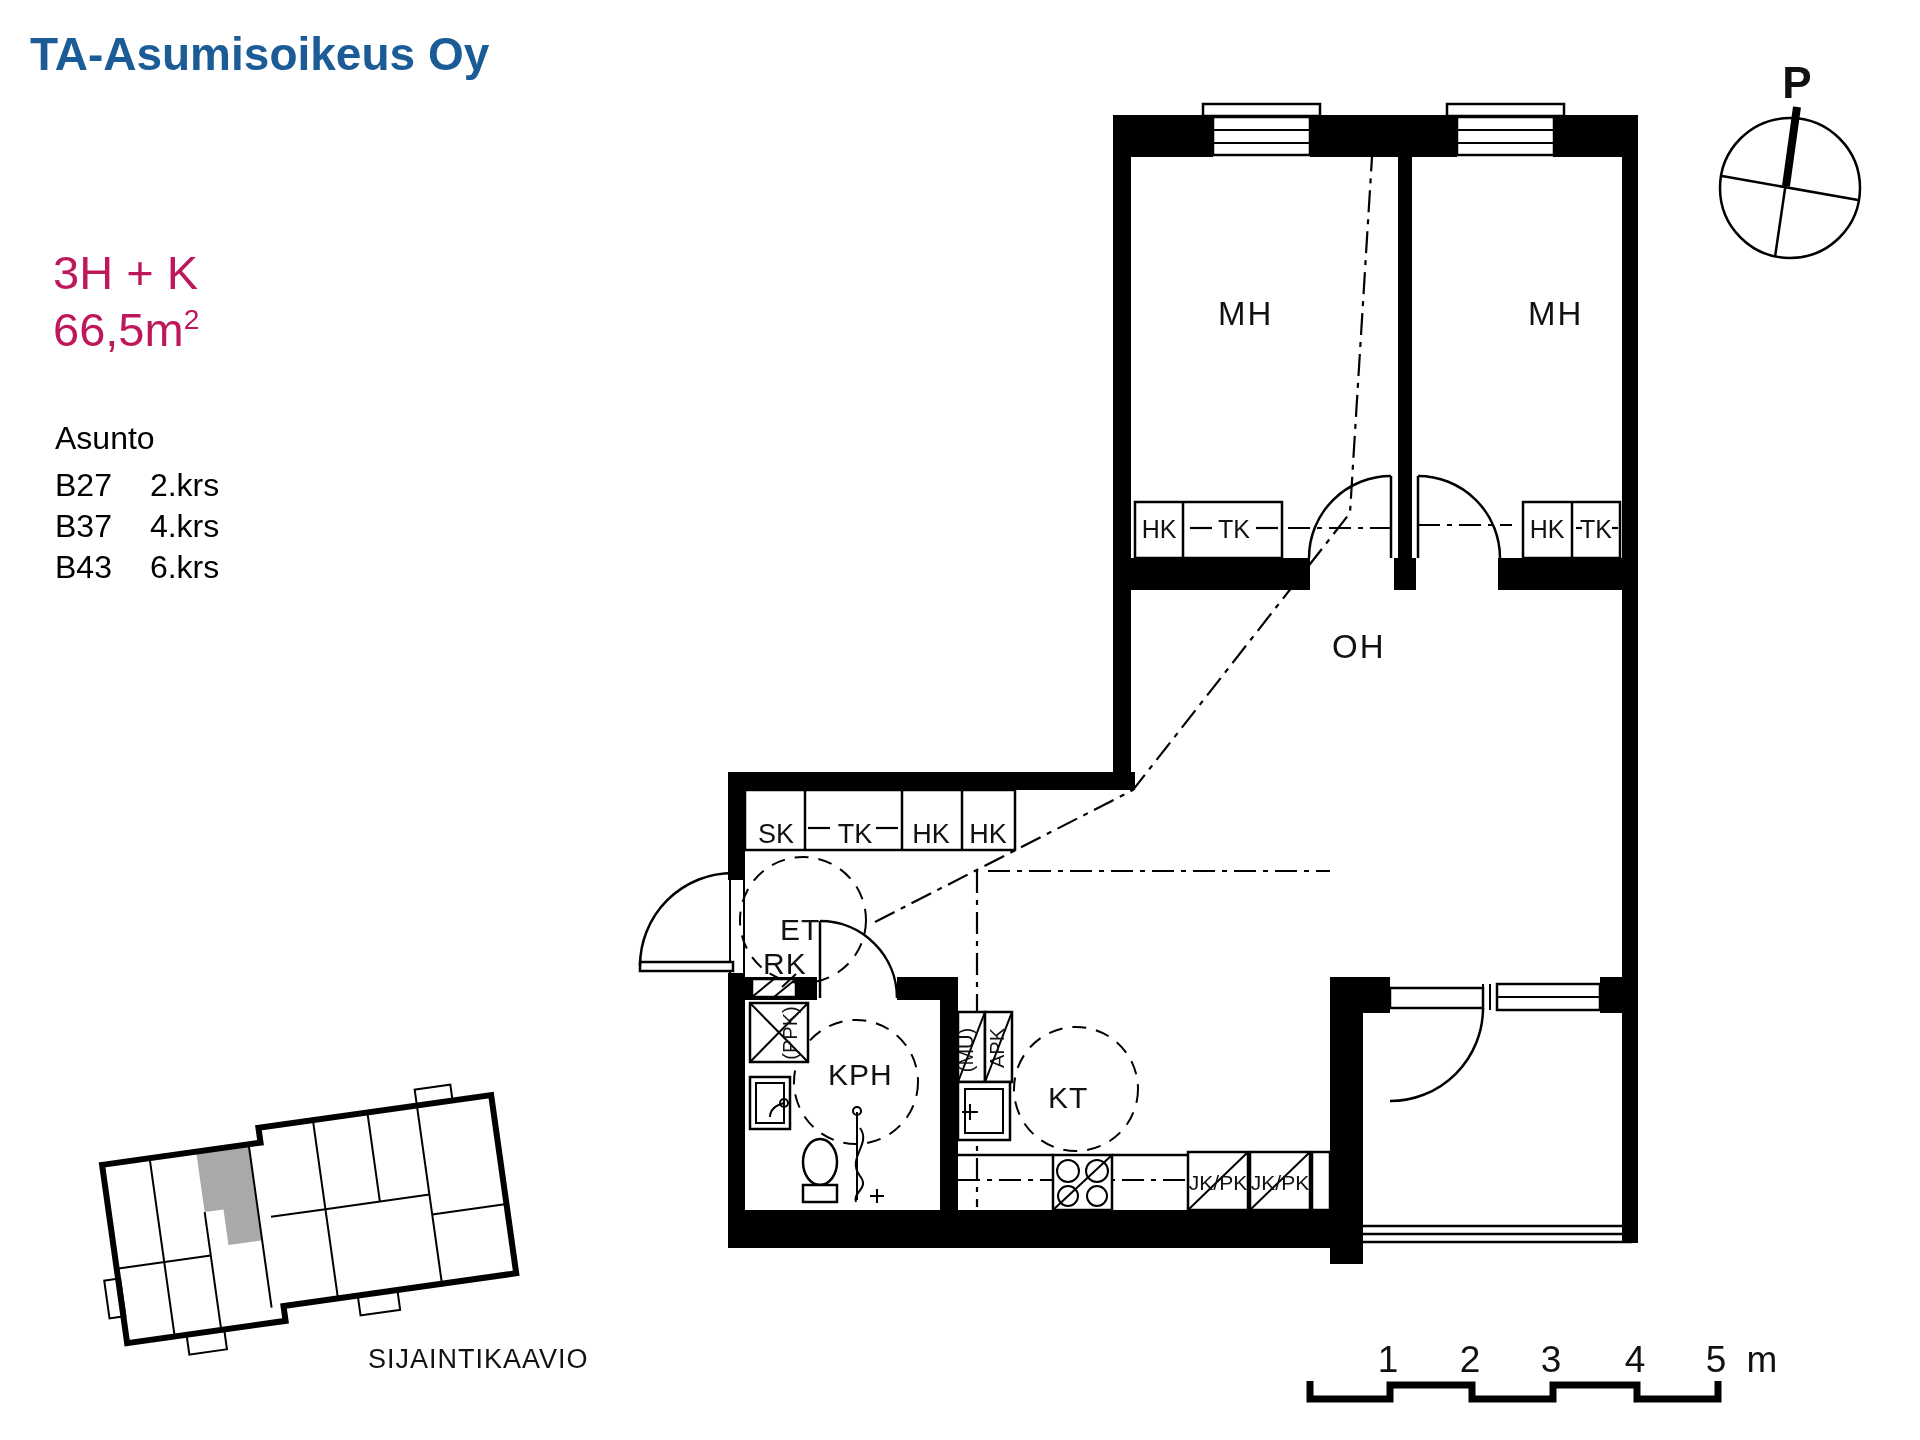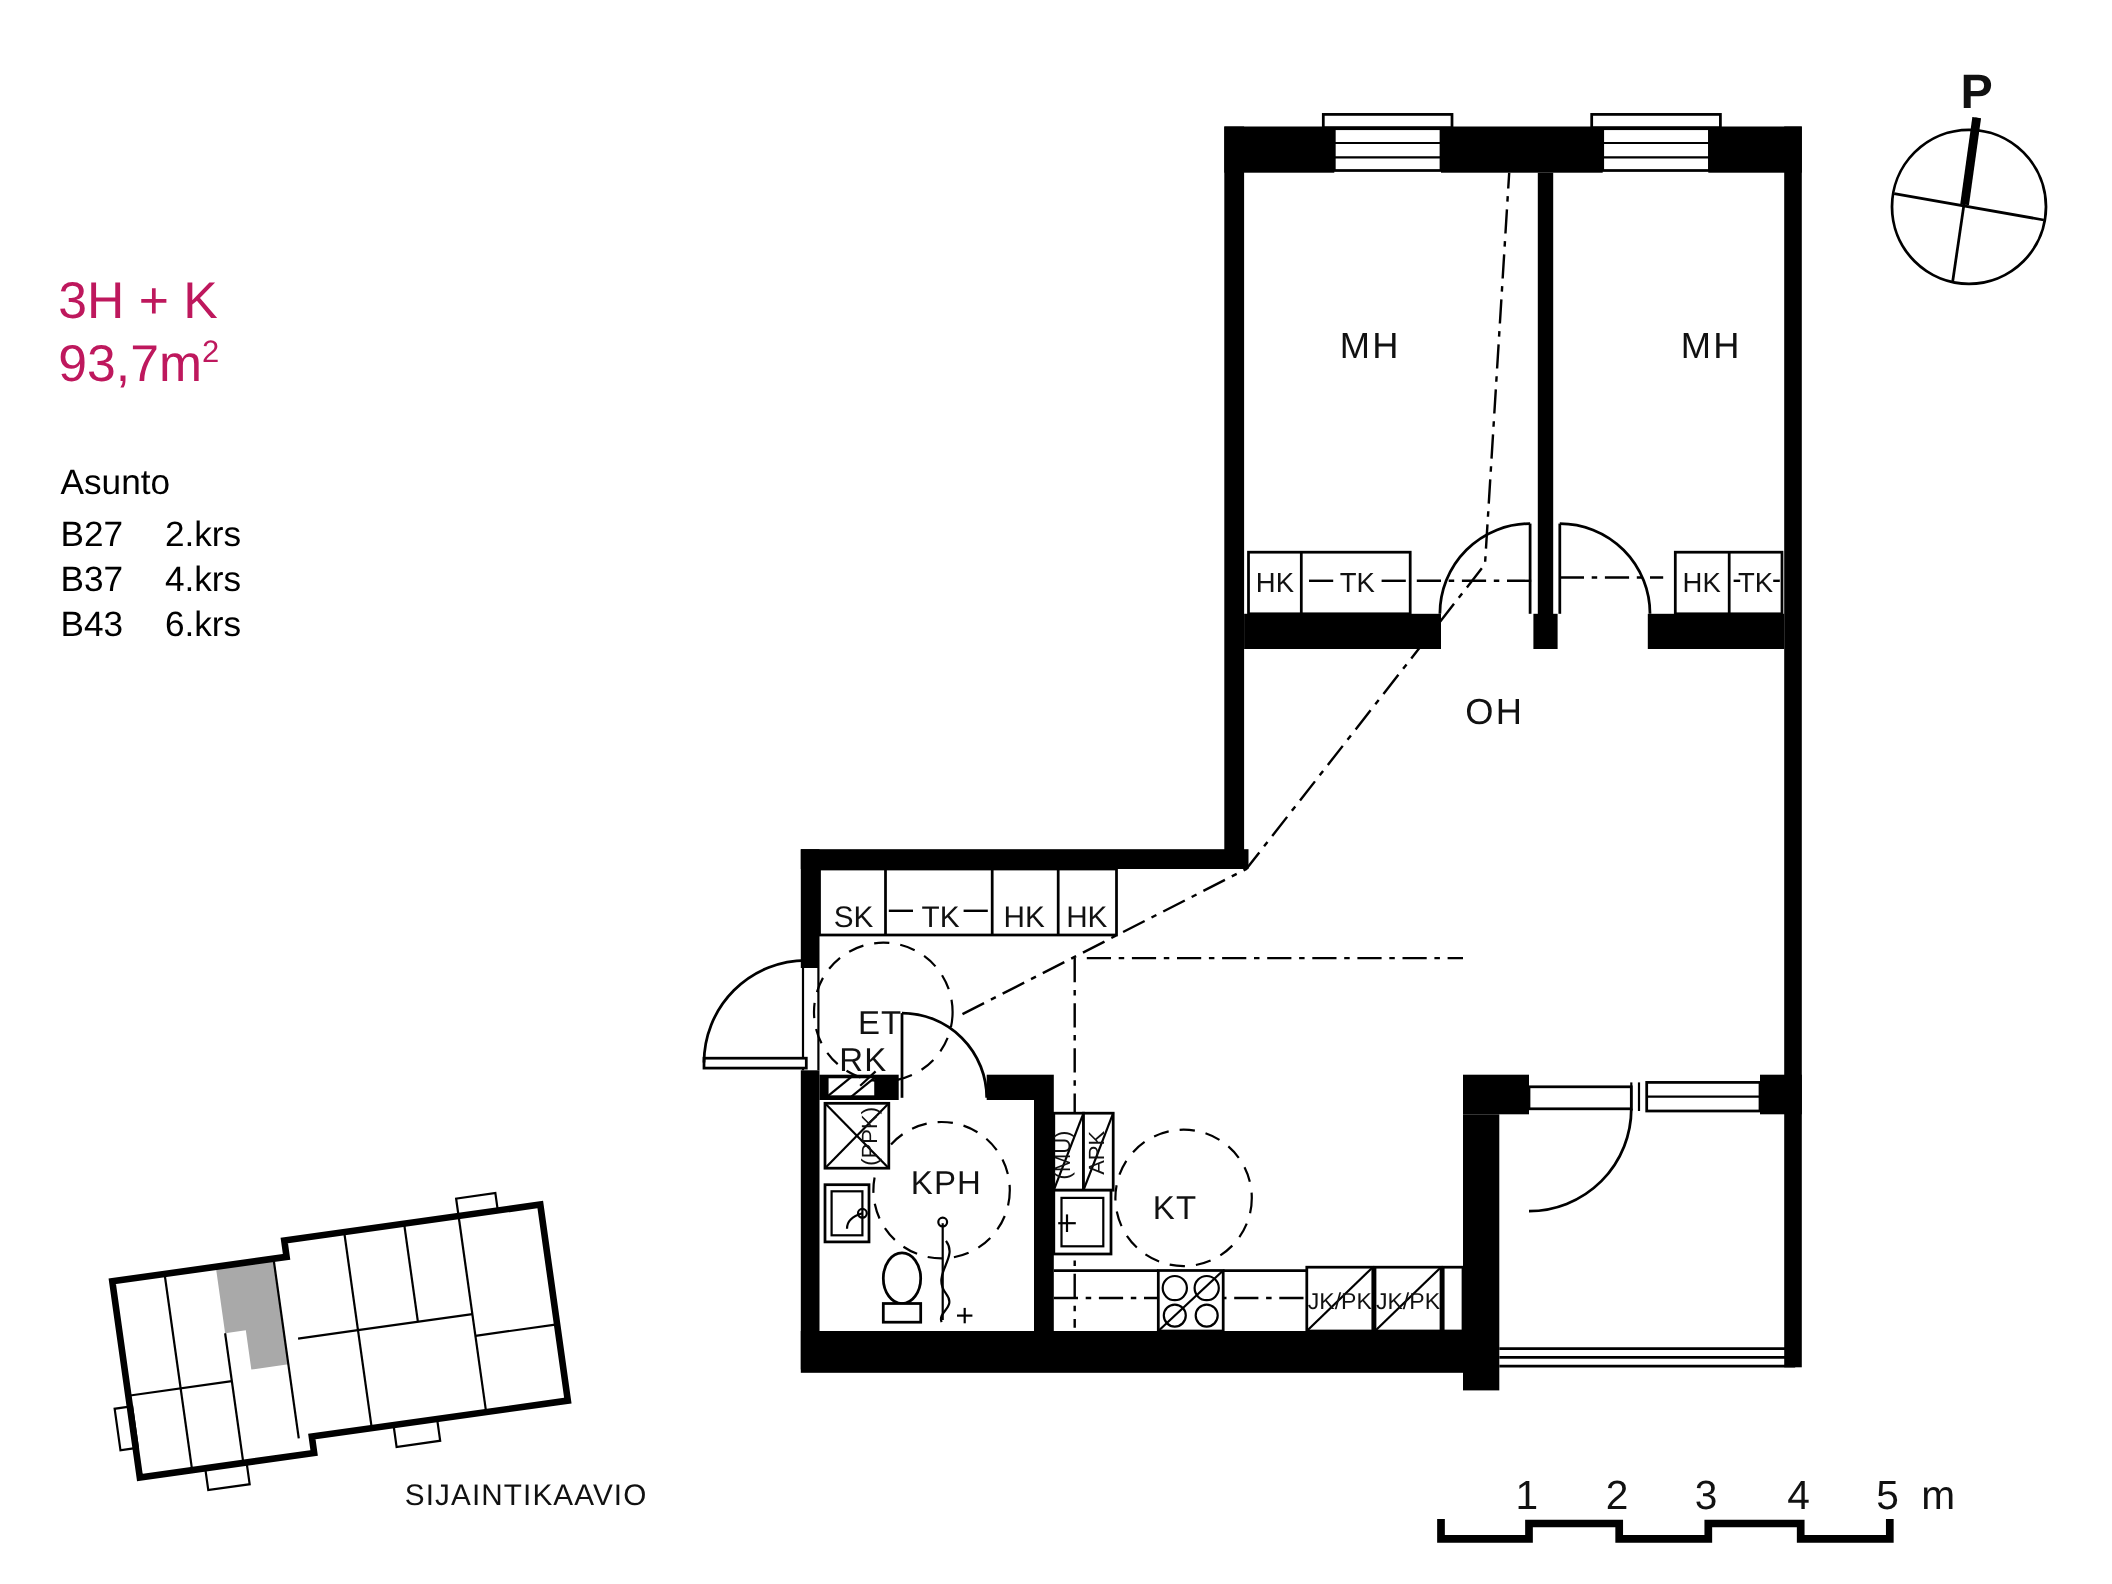--- a/index.html
+++ b/index.html
@@ -30,25 +30,26 @@
   .num{font-size:37px;text-anchor:middle;}
   .cap{font-size:27px;letter-spacing:1px;}
   .north{font-size:44px;font-weight:bold;text-anchor:middle;}
 </style>
 </head>
 <body>
 
 <div class="page">
 
   <div class="title">
+    <div>TA-Asumisoikeus Oy</div>
   </div>
 
   <div class="spec">
     <div>3H + K</div>
-    <div><span>93,7m</span><sup>2</sup></div>
+    <div><span>66,5m</span><sup>2</sup></div>
   </div>
 
   <div class="units">
     <div class="heading">Asunto</div>
     <div class="row">
       <span class="uid">B27</span>
       <span>2.krs</span>
     </div>
     <div class="row">
       <span class="uid">B37</span>

